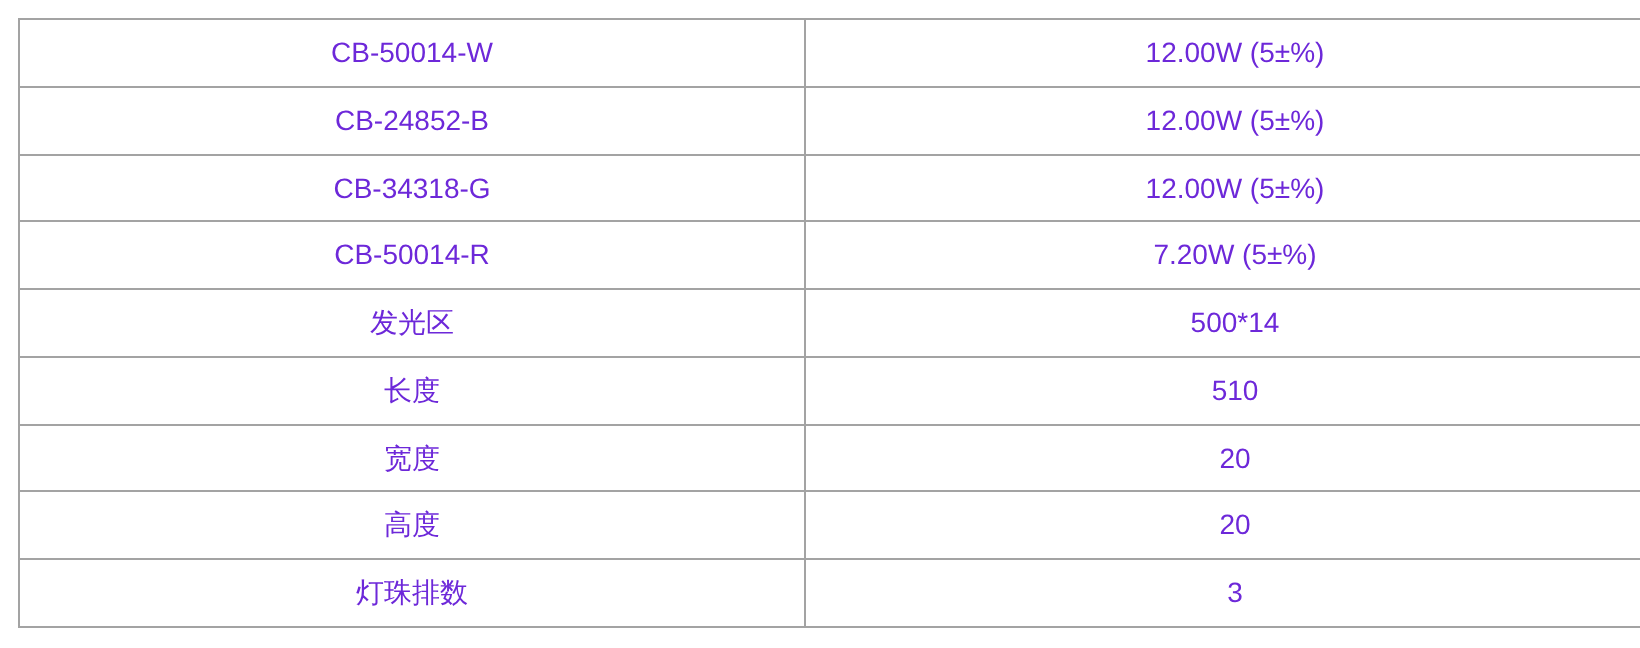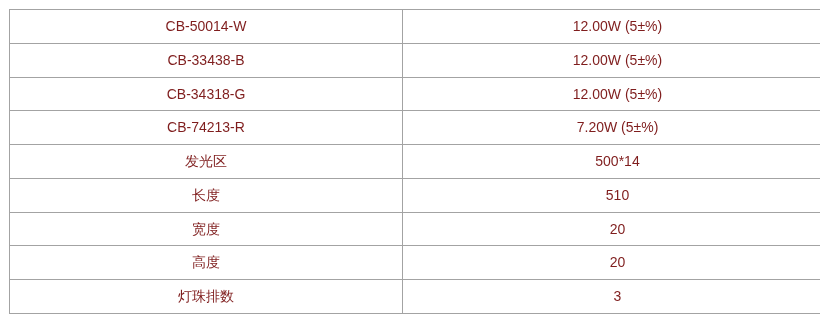--- a/index.html
+++ b/index.html
@@ -26,48 +26,48 @@
     width: 799px;
     height: 305px;
     table-layout: fixed;
   }
   table.spec-table td {
     border: 1px solid #a3a3a3;
     text-align: center;
     vertical-align: middle;
     font-size: 14px;
     line-height: 1.2;
-    color: #7f1d1d;
+    color: #6d28d9;
     padding: 0 6px;
     background: #ffffff;
     white-space: nowrap;
   }
   td.col-label { width: 380px; }
   td.col-value { width: 417px; }
 </style>
 </head>
 <body>
 
 <div id="spec-table-wrap">
   <table class="spec-table">
     <tbody>
       <tr>
         <td class="col-label">CB-50014-W</td>
         <td class="col-value">12.00W (5±%)</td>
       </tr>
       <tr>
-        <td class="col-label">CB-33438-B</td>
+        <td class="col-label">CB-24852-B</td>
         <td class="col-value">12.00W (5±%)</td>
       </tr>
       <tr>
         <td class="col-label">CB-34318-G</td>
         <td class="col-value">12.00W (5±%)</td>
       </tr>
       <tr>
-        <td class="col-label">CB-74213-R</td>
+        <td class="col-label">CB-50014-R</td>
         <td class="col-value">7.20W (5±%)</td>
       </tr>
       <tr>
         <td class="col-label">发光区</td>
         <td class="col-value">500*14</td>
       </tr>
       <tr>
         <td class="col-label">长度</td>
         <td class="col-value">510</td>
       </tr>

